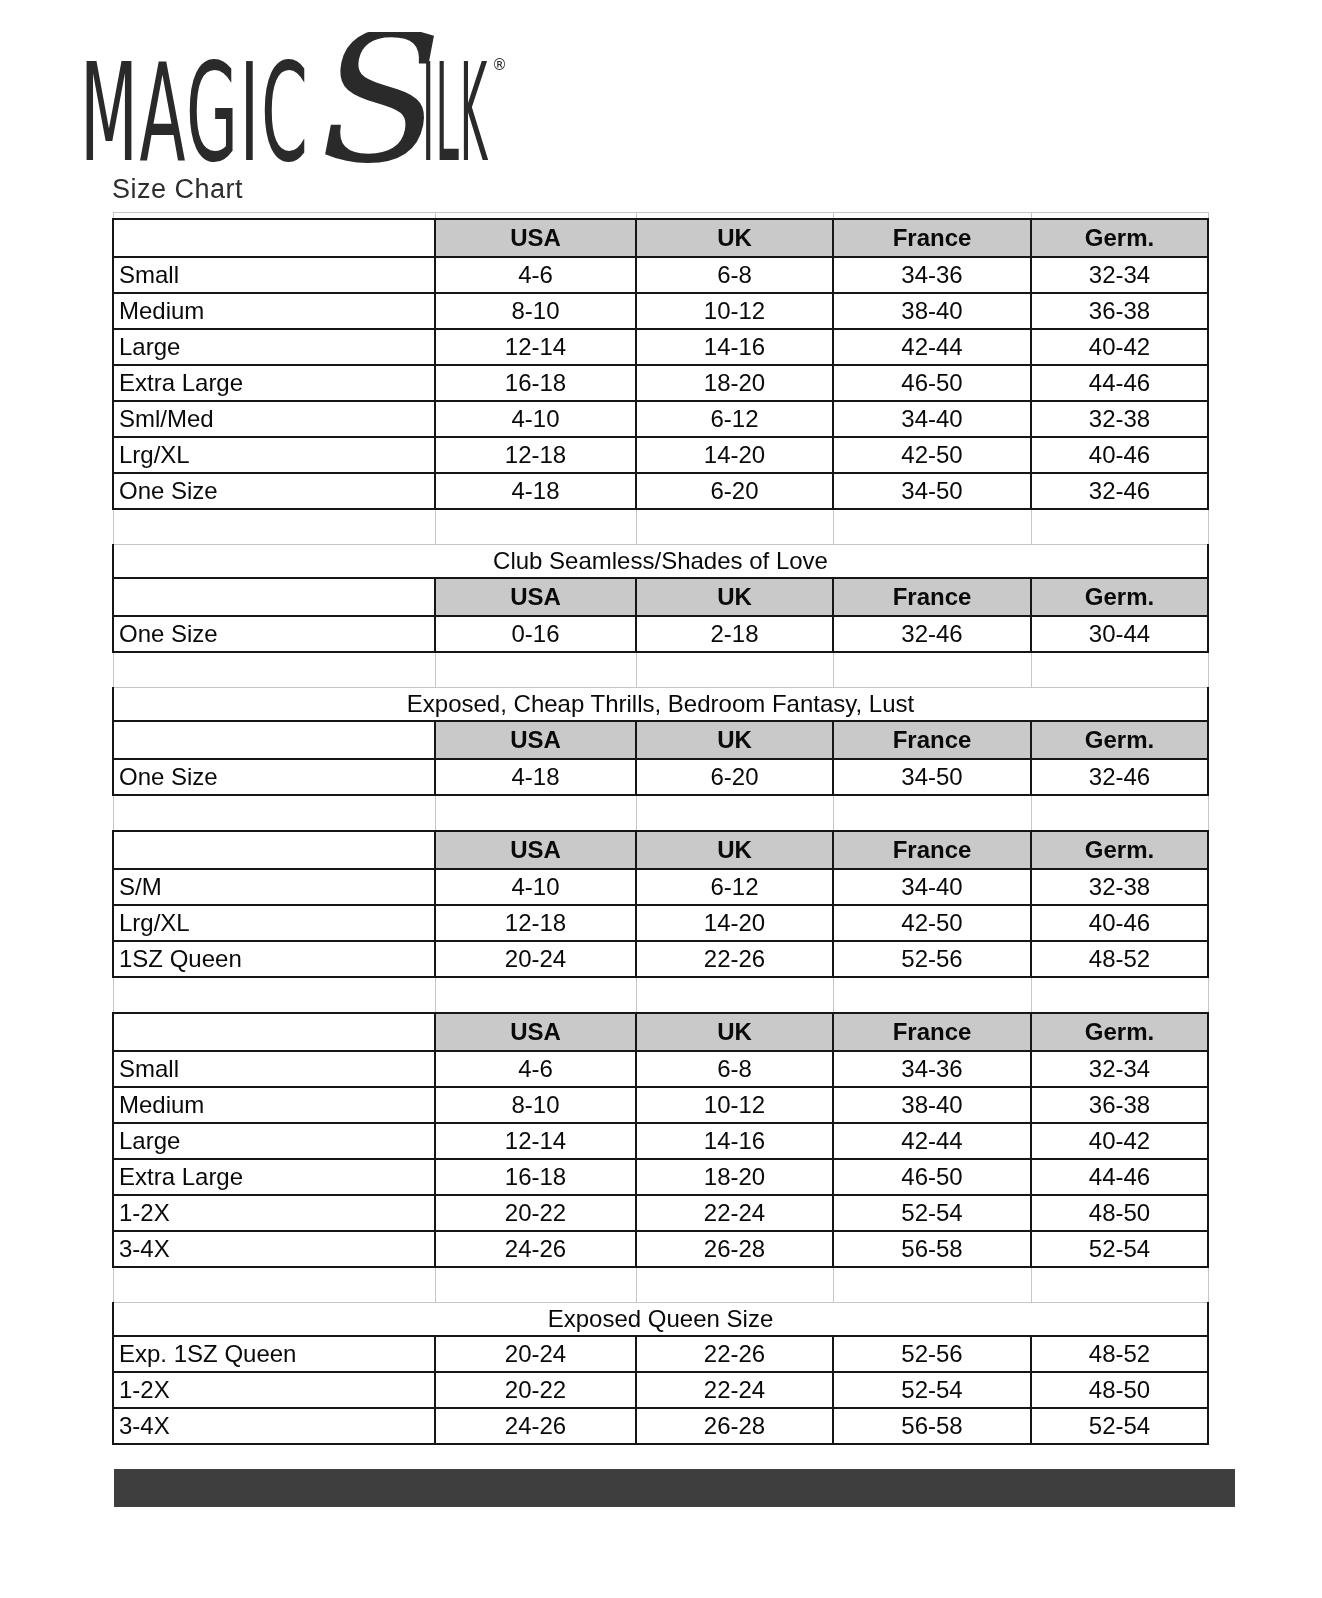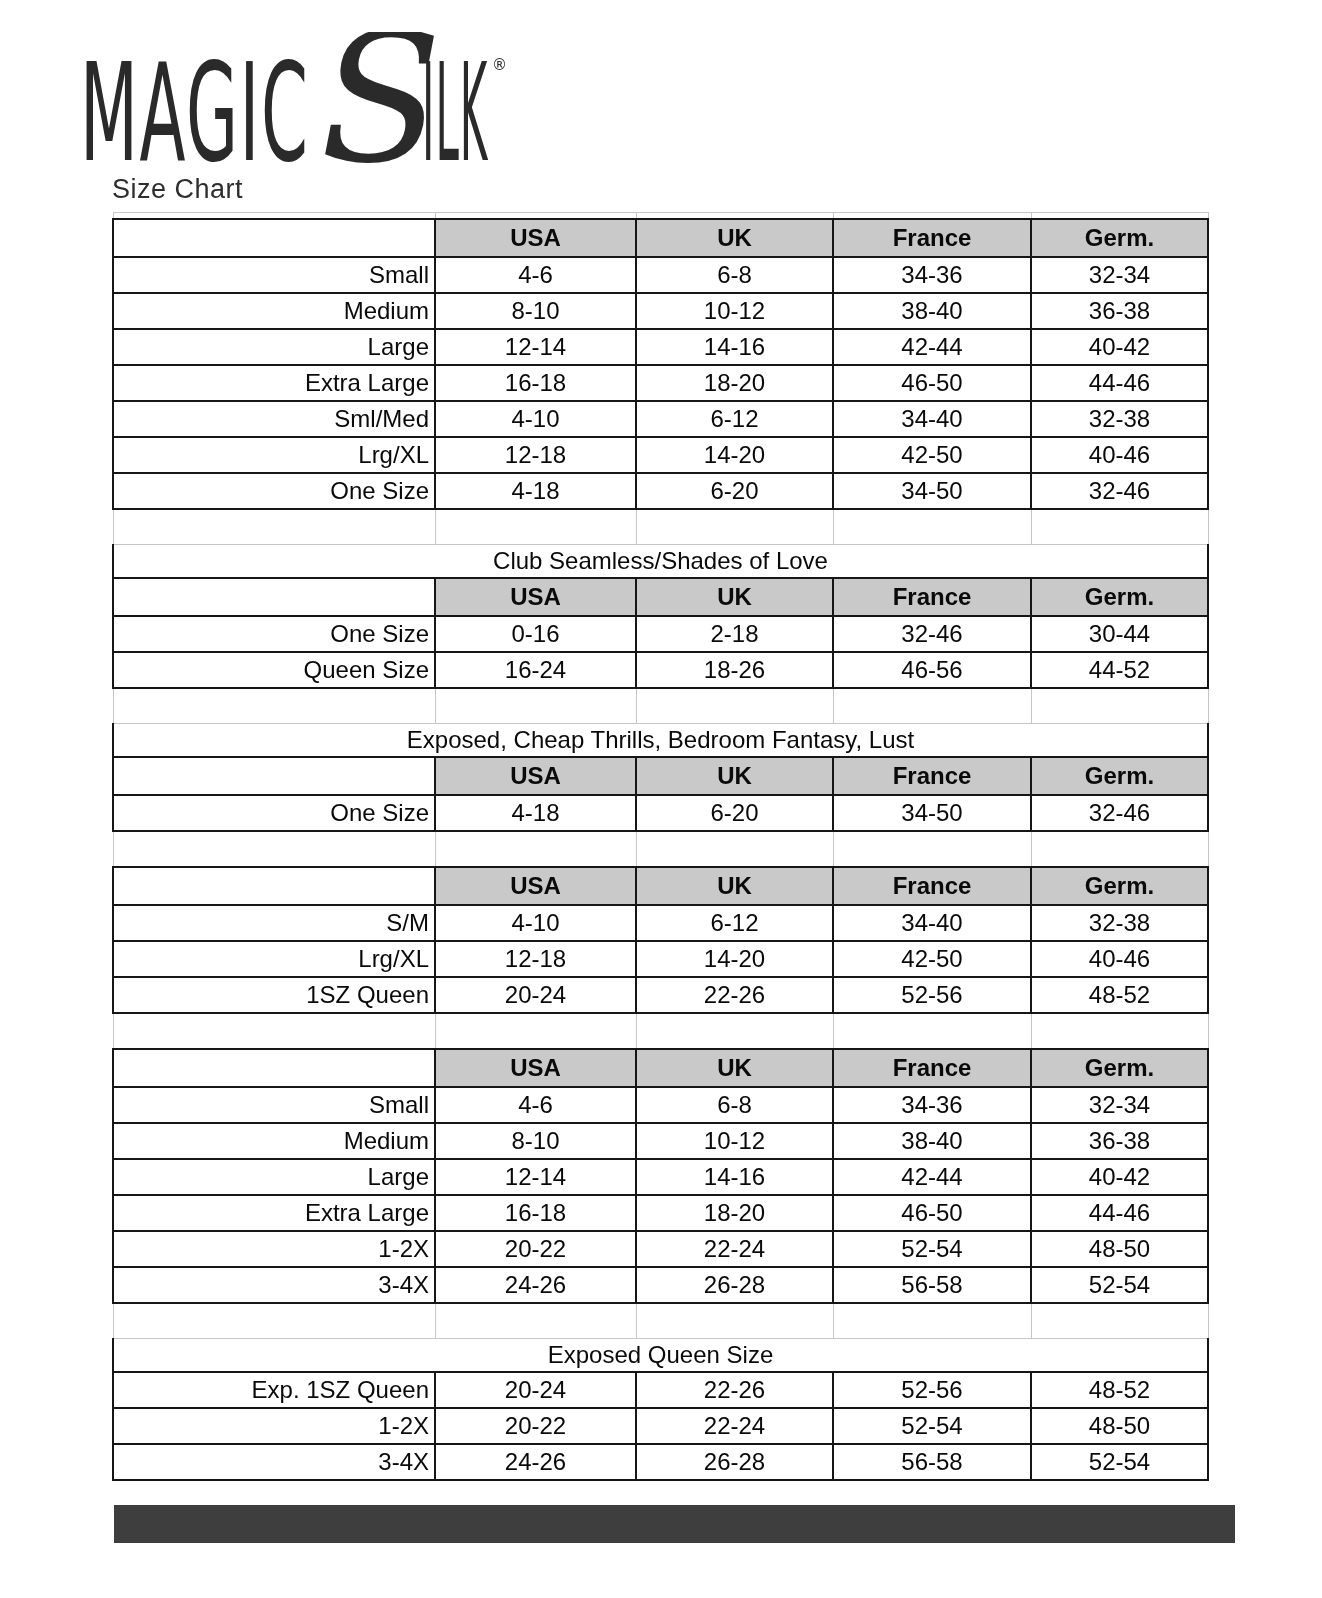--- a/index.html
+++ b/index.html
@@ -56,21 +56,21 @@
   }
 
   tr.head td{
     height:36px;border:2px solid var(--dark);
     text-align:center;font-weight:700;
   }
   tr.head td.hg{background:var(--header-bg);}
   tr.head td.he{background:#ffffff;}
 
   tr.data td{height:34px;border:2px solid var(--dark);background:#ffffff;}
-  tr.data td.lab{text-align:right;}
+  tr.data td.lab{text-align:left;}
   tr.data td.val{text-align:center;}
 
   
   .footer-bar{
     width:1121px;height:38px;margin:24px 0 0 114px;
     background:var(--footer);
   }
 </style>
 </head>
 <body>
@@ -175,27 +175,20 @@
           <td class="hg">France</td>
           <td class="hg">Germ.</td>
         </tr>
         <tr class="data">
           <td class="lab">One Size</td>
           <td class="val">0-16</td>
           <td class="val">2-18</td>
           <td class="val">32-46</td>
           <td class="val">30-44</td>
         </tr>
-        <tr class="data">
-          <td class="lab">Queen Size</td>
-          <td class="val">16-24</td>
-          <td class="val">18-26</td>
-          <td class="val">46-56</td>
-          <td class="val">44-52</td>
-        </tr>
         <tr class="spacer">
           <td></td>
           <td></td>
           <td></td>
           <td></td>
           <td></td>
         </tr>
         <tr class="sec-title">
           <td colspan="5">Exposed, Cheap Thrills, Bedroom Fantasy, Lust</td>
         </tr>

